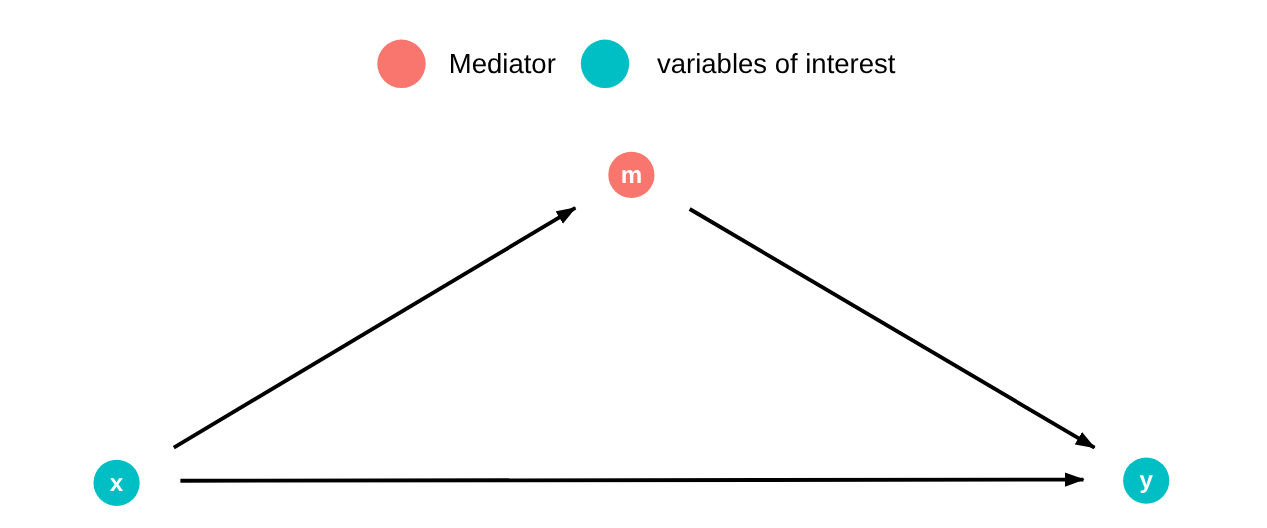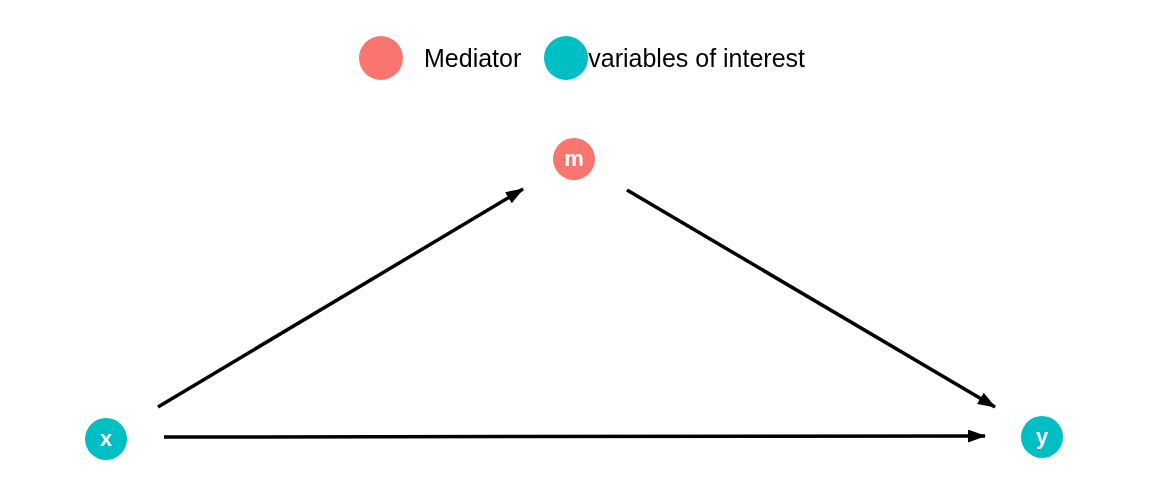--- a/index.html
+++ b/index.html
@@ -11,40 +11,40 @@
   .canvas {
     position: relative;
     width: 1152px;
     height: 480px;
     background: #ffffff;
     overflow: hidden;
   }
   
   .legend {
     position: absolute;
-    left: 359px;
+    left: 343px;
     top: 36px;
     display: flex;
     align-items: center;
     height: 44px;
   }
   .legend .swatch {
     width: 44px;
     height: 44px;
     border-radius: 50%;
     flex: 0 0 auto;
   }
   .legend .legend-label {
     font-size: 25px;
     line-height: 44px;
     color: #000000;
     white-space: nowrap;
   }
   .legend .lbl-1 { margin-left: 21px; margin-right: 23px; }
-  .legend .lbl-2 { }
+  .legend .lbl-2 { margin-left: 25px; }
   
   .edges {
     position: absolute;
     left: 0;
     top: 0;
     width: 1152px;
     height: 480px;
     display: block;
   }
   .edges line {

